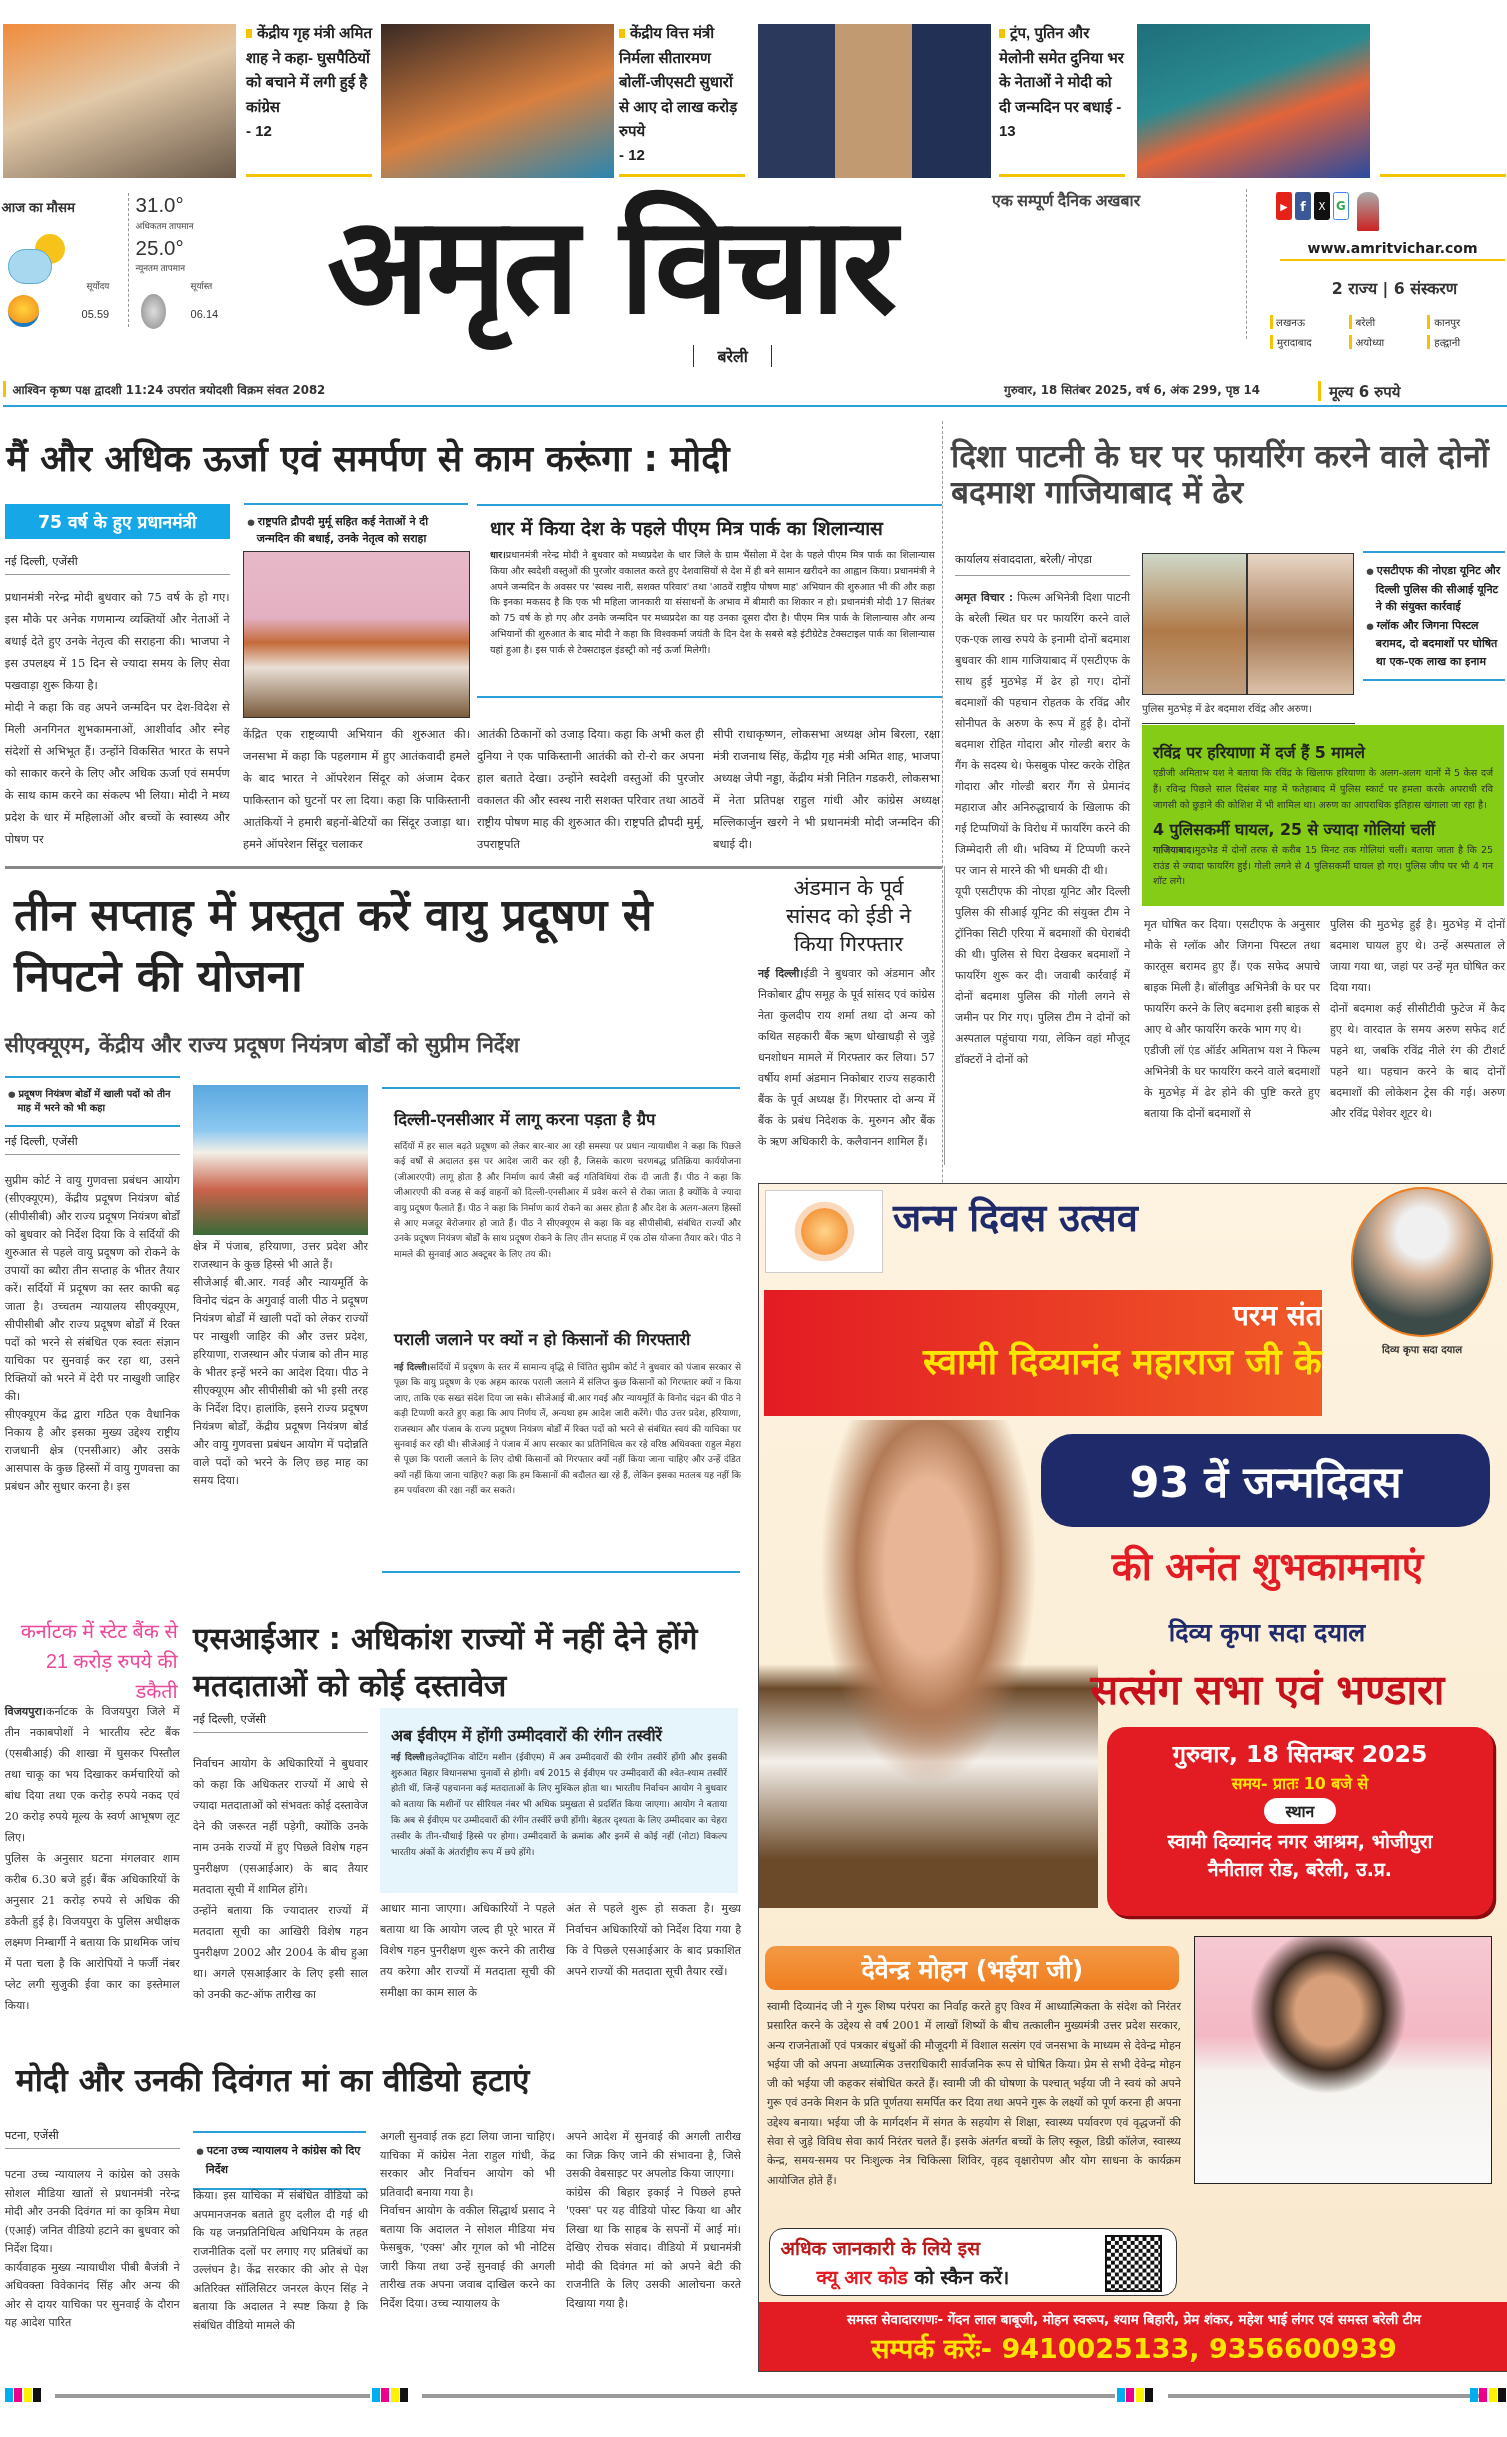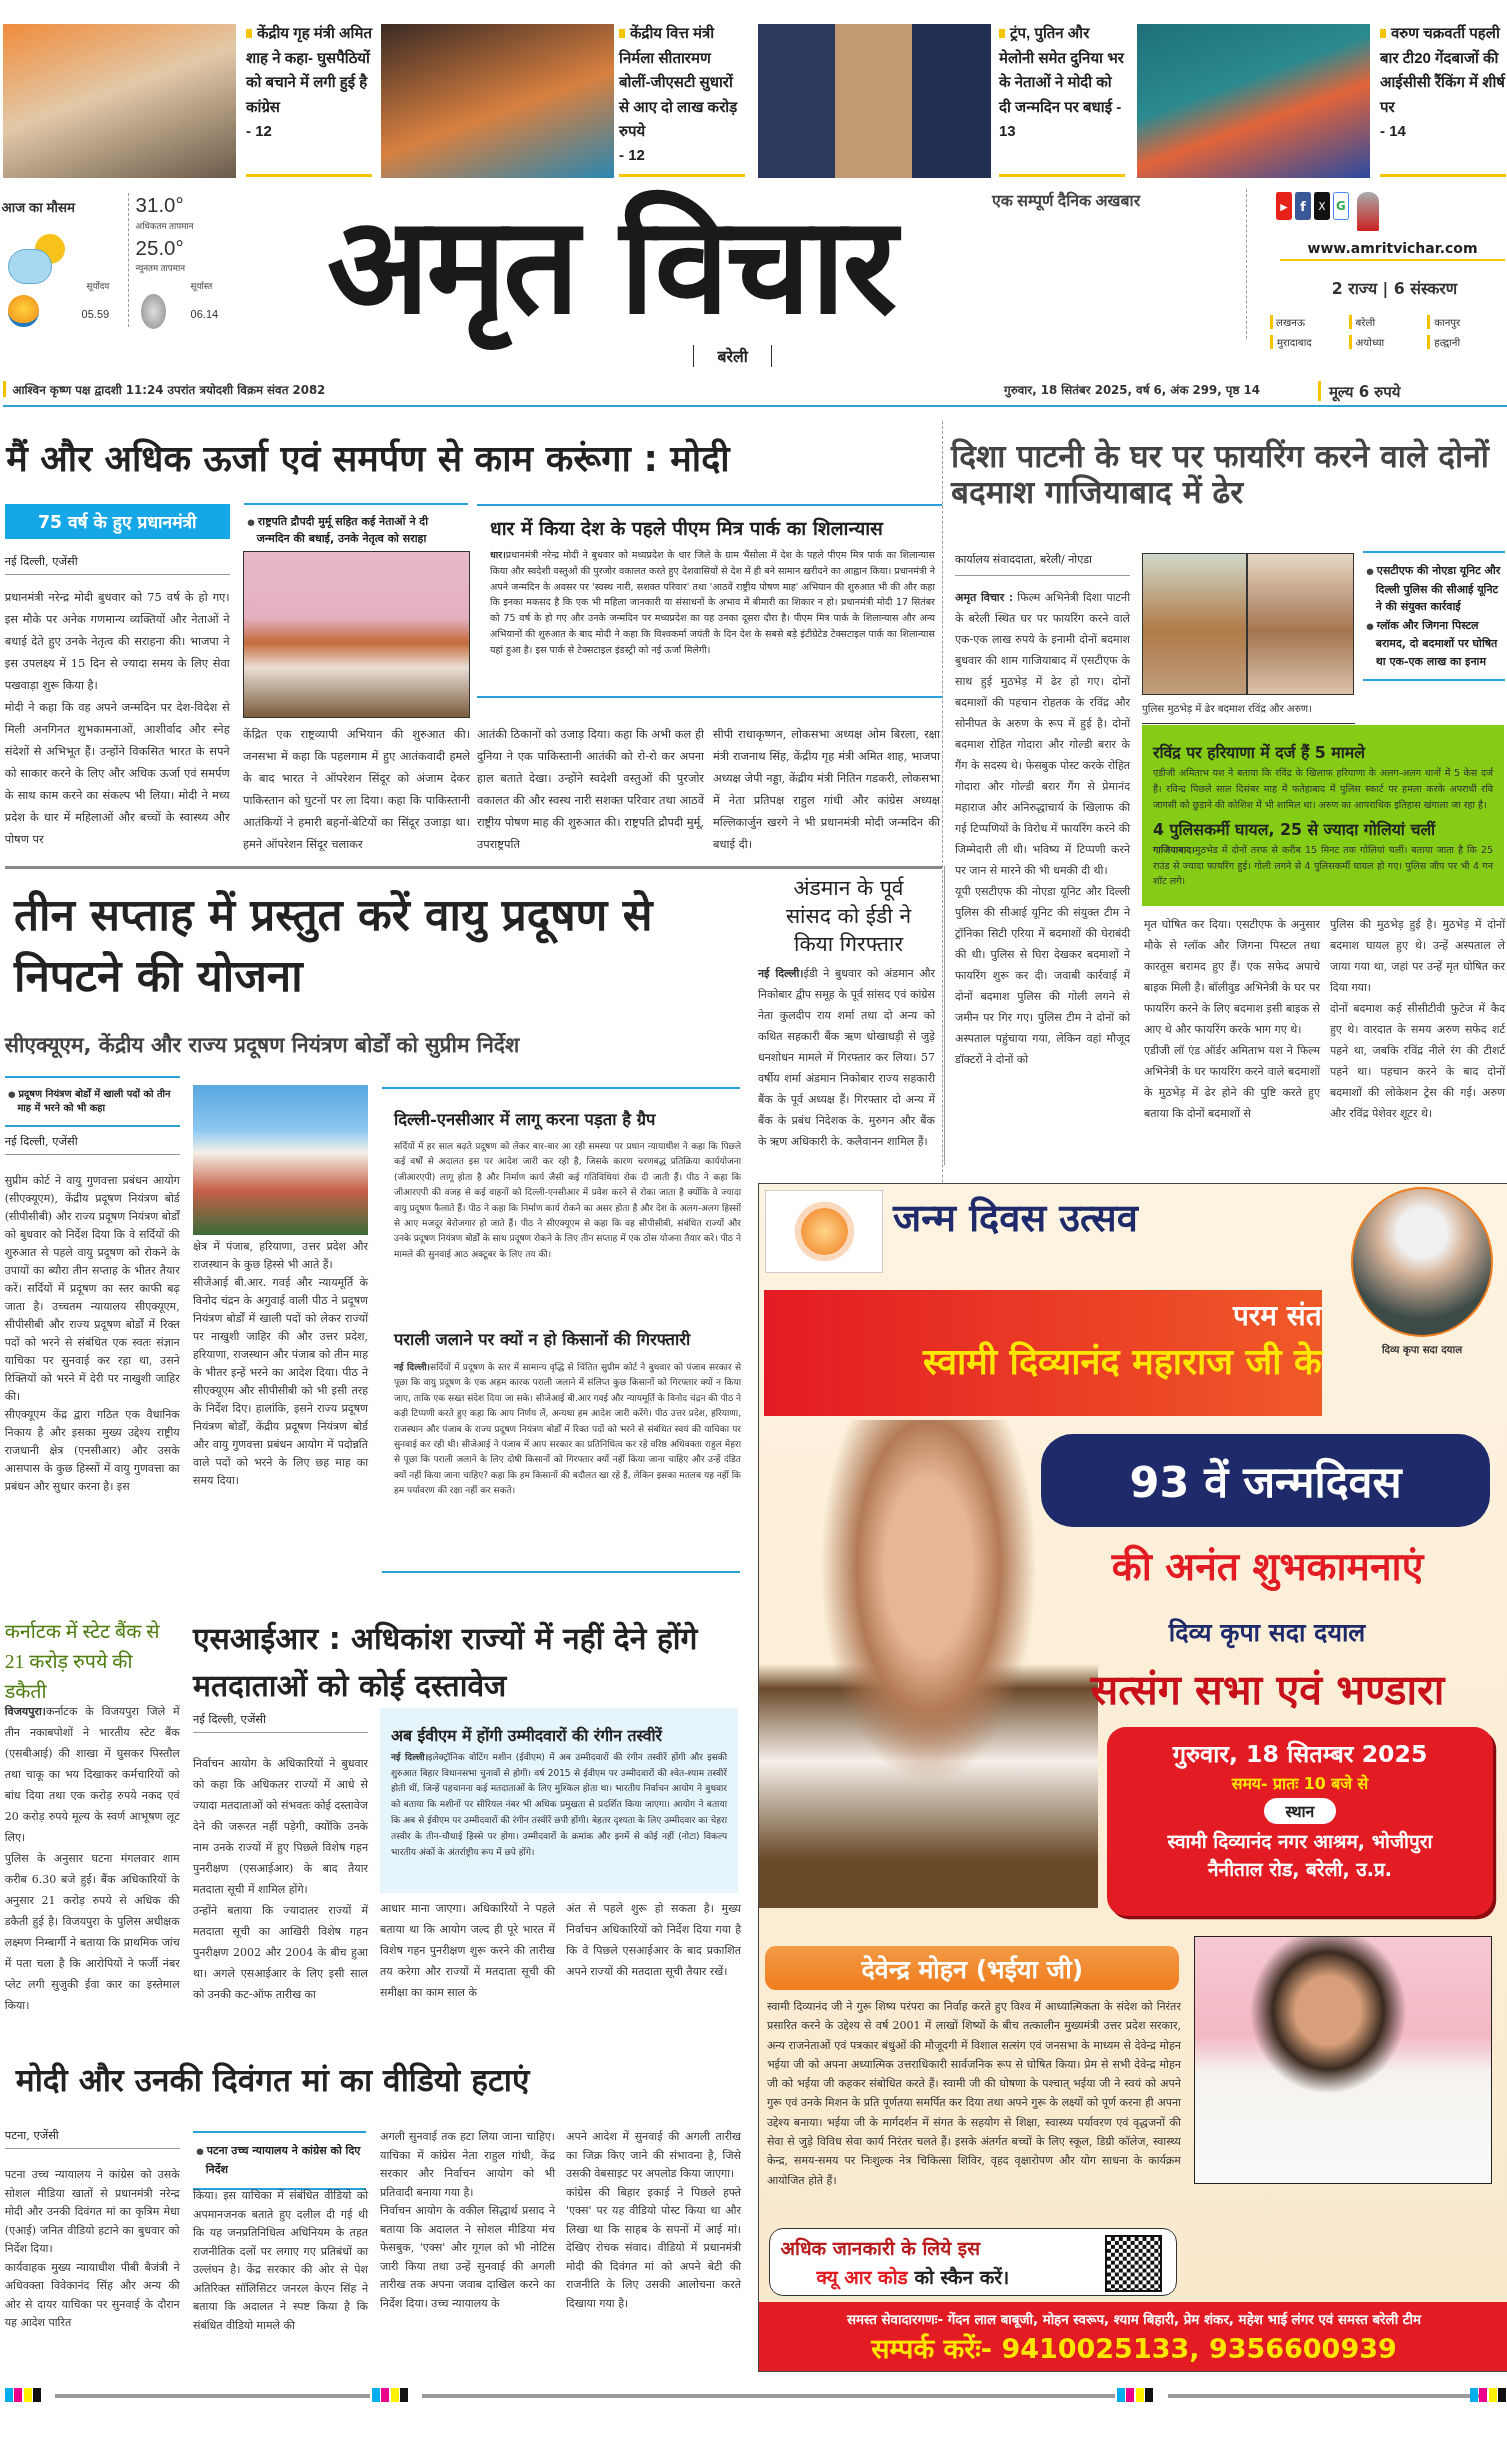--- a/index.html
+++ b/index.html
@@ -31,21 +31,20 @@
 
   <div class="abs ph" style="left:381px;top:3.9px;width:233px;height:154px;background:linear-gradient(160deg,#3a2a24,#d88040 55%,#2a86b0)"></div>
   <div class="abs teaser" style="left:619px;top:1.6px;width:126px"><span class="mk"></span><span>केंद्रीय वित्त मंत्री निर्मला सीतारमण बोलीं-जीएसटी सुधारों से आए दो लाख करोड़ रुपये</span><div>- 12</div></div>
   <div class="yline" style="left:619px;top:154px;width:126px"></div>
 
   <div class="abs ph" style="left:758px;top:3.9px;width:233px;height:154px;background:linear-gradient(90deg,#2b3a5c 33%,#c29a72 33%,#c29a72 66%,#223055 66%)"></div>
   <div class="abs teaser" style="left:999px;top:1.6px;width:126px"><span class="mk"></span><span>ट्रंप, पुतिन और मेलोनी समेत दुनिया भर के नेताओं ने मोदी को दी जन्मदिन पर बधाई</span> <span>- 13</span></div>
   <div class="yline" style="left:999px;top:154px;width:126px"></div>
 
   <div class="abs ph" style="left:1137px;top:3.9px;width:233px;height:154px;background:linear-gradient(160deg,#1f6f7a,#2a8a90 40%,#e2643a 60%,#2a4aa0)"></div>
-  <div class="abs teaser" style="left:1380px;top:1.6px;width:126px"><span class="mk"></span><span>वरुण चक्रवर्ती पहली बार टी20 गेंदबाजों की आईसीसी रैंकिंग में शीर्ष पर</span><div>- 14</div></div>
   <div class="yline" style="left:1380px;top:154px;width:126px"></div>
 </div>
 
 <div class="abs" style="left:1.6px;top:193px;width:236px;height:138px;font-family:'Liberation Sans',sans-serif">
   <div class="abs" style="left:0;top:4.7px;font-size:13.4px;font-weight:bold;color:#333">आज का मौसम</div>
   <div class="abs" style="left:4.7px;top:39px;width:63px;height:55px">
     <div style="position:absolute;right:4.7px;top:1.6px;width:30px;height:30px;border-radius:50%;background:#f7c21a"></div>
     <div style="position:absolute;left:1.6px;top:17.3px;width:44px;height:35px;border-radius:17.3px;background:#a8d8ef;border:1.6px solid #5aaad0"></div>
   </div>
   <div class="abs" style="left:126px;top:0;width:0.8px;height:134px;border-left:0.8px dashed #999"></div>
@@ -153,21 +152,21 @@
 <div class="abs" style="left:193px;top:1085px;width:175px;height:150px;background:linear-gradient(180deg,#5aa8e0 0%,#8cc8f0 30%,#f3f0e8 45%,#c9624a 70%,#3a6a38 100%)"></div>
 <div class="abs p" style="left:193px;top:1238px;width:175px;white-space:pre-line;font-size:11px;line-height:18px">क्षेत्र में पंजाब, हरियाणा, उत्तर प्रदेश और राजस्थान के कुछ हिस्से भी आते हैं।
     सीजेआई बी.आर. गवई और न्यायमूर्ति के विनोद चंद्रन के अगुवाई वाली पीठ ने प्रदूषण नियंत्रण बोर्डों में खाली पदों को लेकर राज्यों पर नाखुशी जाहिर की और उत्तर प्रदेश, हरियाणा, राजस्थान और पंजाब को तीन माह के भीतर इन्हें भरने का आदेश दिया। पीठ ने सीएक्यूएम और सीपीसीबी को भी इसी तरह के निर्देश दिए। हालांकि, इसने राज्य प्रदूषण नियंत्रण बोर्डों, केंद्रीय प्रदूषण नियंत्रण बोर्ड और वायु गुणवत्ता प्रबंधन आयोग में पदोन्नति वाले पदों को भरने के लिए छह माह का समय दिया।</div>
 <div class="abs blue-rule" style="left:382px;top:1087px;width:358px"></div>
 <div class="abs hl" style="left:394px;top:1111px;font-size:16.5px">दिल्ली-एनसीआर में लागू करना पड़ता है ग्रैप</div>
 <div class="abs ps" style="left:394px;top:1139px;width:347px;font-size:9px;line-height:15.4px">सर्दियों में हर साल बढ़ते प्रदूषण को लेकर बार-बार आ रही समस्या पर प्रधान न्यायाधीश ने कहा कि पिछले कई वर्षों से अदालत इस पर आदेश जारी कर रही है, जिसके कारण चरणबद्ध प्रतिक्रिया कार्ययोजना (जीआरएपी) लागू होता है और निर्माण कार्य जैसी कई गतिविधियां रोक दी जाती हैं। पीठ ने कहा कि जीआरएपी की वजह से कई वाहनों को दिल्ली-एनसीआर में प्रवेश करने से रोका जाता है क्योंकि वे ज्यादा वायु प्रदूषण फैलाते हैं। पीठ ने कहा कि निर्माण कार्य रोकने का असर होता है और देश के अलग-अलग हिस्सों से आए मजदूर बेरोजगार हो जाते हैं। पीठ ने सीएक्यूएम से कहा कि वह सीपीसीबी, संबंधित राज्यों और उनके प्रदूषण नियंत्रण बोर्डों के साथ प्रदूषण रोकने के लिए तीन सप्ताह में एक ठोस योजना तैयार करे। पीठ ने मामले की सुनवाई आठ अक्टूबर के लिए तय की।</div>
 <div class="abs hl" style="left:394px;top:1331px;font-size:16.5px">पराली जलाने पर क्यों न हो किसानों की गिरफ्तारी</div>
 <div class="abs ps" style="left:394px;top:1360px;width:347px;font-size:9px;line-height:15.4px"><b>नई दिल्ली।</b><span>सर्दियों में प्रदूषण के स्तर में सामान्य वृद्धि से चिंतित सुप्रीम कोर्ट ने बुधवार को पंजाब सरकार से पूछा कि वायु प्रदूषण के एक अहम कारक पराली जलाने में संलिप्त कुछ किसानों को गिरफ्तार क्यों न किया जाए, ताकि एक सख्त संदेश दिया जा सके। सीजेआई बी.आर गवई और न्यायमूर्ति के विनोद चंद्रन की पीठ ने कड़ी टिप्पणी करते हुए कहा कि आप निर्णय लें, अन्यथा हम आदेश जारी करेंगे। पीठ उत्तर प्रदेश, हरियाणा, राजस्थान और पंजाब के राज्य प्रदूषण नियंत्रण बोर्डों में रिक्त पदों को भरने से संबंधित स्वयं की याचिका पर सुनवाई कर रही थी। सीजेआई ने पंजाब में आप सरकार का प्रतिनिधित्व कर रहे वरिष्ठ अधिवक्ता राहुल मेहरा से पूछा कि पराली जलाने के लिए दोषी किसानों को गिरफ्तार क्यों नहीं किया जाना चाहिए और उन्हें दंडित क्यों नहीं किया जाना चाहिए? कहा कि हम किसानों की बदौलत खा रहे हैं, लेकिन इसका मतलब यह नहीं कि हम पर्यावरण की रक्षा नहीं कर सकते।</span></div>
 <div class="abs blue-rule" style="left:382px;top:1571px;width:358px"></div>
 
-<div class="abs" style="left:4.7px;top:1616px;width:173px;font-size:19.7px;line-height:30px;text-align:left;color:#4d7c0f;font-family:Liberation Serif, serif">कर्नाटक में स्टेट बैंक से 21 करोड़ रुपये की डकैती</div>
+<div class="abs" style="left:4.7px;top:1616px;width:173px;font-size:19.7px;line-height:30px;text-align:right;color:#ec4899;font-family:Liberation Sans, sans-serif">कर्नाटक में स्टेट बैंक से 21 करोड़ रुपये की डकैती</div>
 <div class="abs p" style="left:4.7px;top:1701px;width:175px;white-space:pre-line;font-size:11px;line-height:21px"><b>विजयपुरा।</b><span>कर्नाटक के विजयपुरा जिले में तीन नकाबपोशों ने भारतीय स्टेट बैंक (एसबीआई) की शाखा में घुसकर पिस्तौल तथा चाकू का भय दिखाकर कर्मचारियों को बांध दिया तथा एक करोड़ रुपये नकद एवं 20 करोड़ रुपये मूल्य के स्वर्ण आभूषण लूट लिए।
     पुलिस के अनुसार घटना मंगलवार शाम करीब 6.30 बजे हुई। बैंक अधिकारियों के अनुसार 21 करोड़ रुपये से अधिक की डकैती हुई है। विजयपुरा के पुलिस अधीक्षक लक्ष्मण निम्बार्गी ने बताया कि प्राथमिक जांच में पता चला है कि आरोपियों ने फर्जी नंबर प्लेट लगी सुजुकी ईवा कार का इस्तेमाल किया।</span></div>
 
 <div class="abs hl" style="left:193px;top:1615px;width:551px;font-size:30px;line-height:47px">एसआईआर : अधिकांश राज्यों में नहीं देने होंगे मतदाताओं को कोई दस्तावेज</div>
 <div class="abs dateline" style="left:193px;top:1711px;width:175px">नई दिल्ली, एजेंसी</div>
 <div class="abs p" style="left:193px;top:1753px;width:175px;white-space:pre-line;font-size:11px;line-height:21px">निर्वाचन आयोग के अधिकारियों ने बुधवार को कहा कि अधिकतर राज्यों में आधे से ज्यादा मतदाताओं को संभवतः कोई दस्तावेज देने की जरूरत नहीं पड़ेगी, क्योंकि उनके नाम उनके राज्यों में हुए पिछले विशेष गहन पुनरीक्षण (एसआईआर) के बाद तैयार मतदाता सूची में शामिल होंगे।
     उन्होंने बताया कि ज्यादातर राज्यों में मतदाता सूची का आखिरी विशेष गहन पुनरीक्षण 2002 और 2004 के बीच हुआ था। अगले एसआईआर के लिए इसी साल को उनकी कट-ऑफ तारीख का</div>
 <div class="abs" style="left:380px;top:1708px;width:358px;height:185px;background:#e6f4fb;padding:11px 11px">
   <div class="hl" style="font-size:15.8px;margin-top:7.9px">अब ईवीएम में होंगी उम्मीदवारों की रंगीन तस्वीरें</div>
   <div class="ps" style="font-size:9px;line-height:15.8px;margin-top:4.7px"><b>नई दिल्ली।</b><span>इलेक्ट्रॉनिक वोटिंग मशीन (ईवीएम) में अब उम्मीदवारों की रंगीन तस्वीरें होंगी और इसकी शुरुआत बिहार विधानसभा चुनावों से होगी। वर्ष 2015 से ईवीएम पर उम्मीदवारों की श्वेत-श्याम तस्वीरें होती थीं, जिन्हें पहचानना कई मतदाताओं के लिए मुश्किल होता था। भारतीय निर्वाचन आयोग ने बुधवार को बताया कि मशीनों पर सीरियल नंबर भी अधिक प्रमुखता से प्रदर्शित किया जाएगा। आयोग ने बताया कि अब से ईवीएम पर उम्मीदवारों की रंगीन तस्वीरें छपी होंगी। बेहतर दृश्यता के लिए उम्मीदवार का चेहरा तस्वीर के तीन-चौथाई हिस्से पर होगा। उम्मीदवारों के क्रमांक और इनमें से कोई नहीं (नोटा) विकल्प भारतीय अंकों के अंतर्राष्ट्रीय रूप में छपे होंगे।</span></div>

